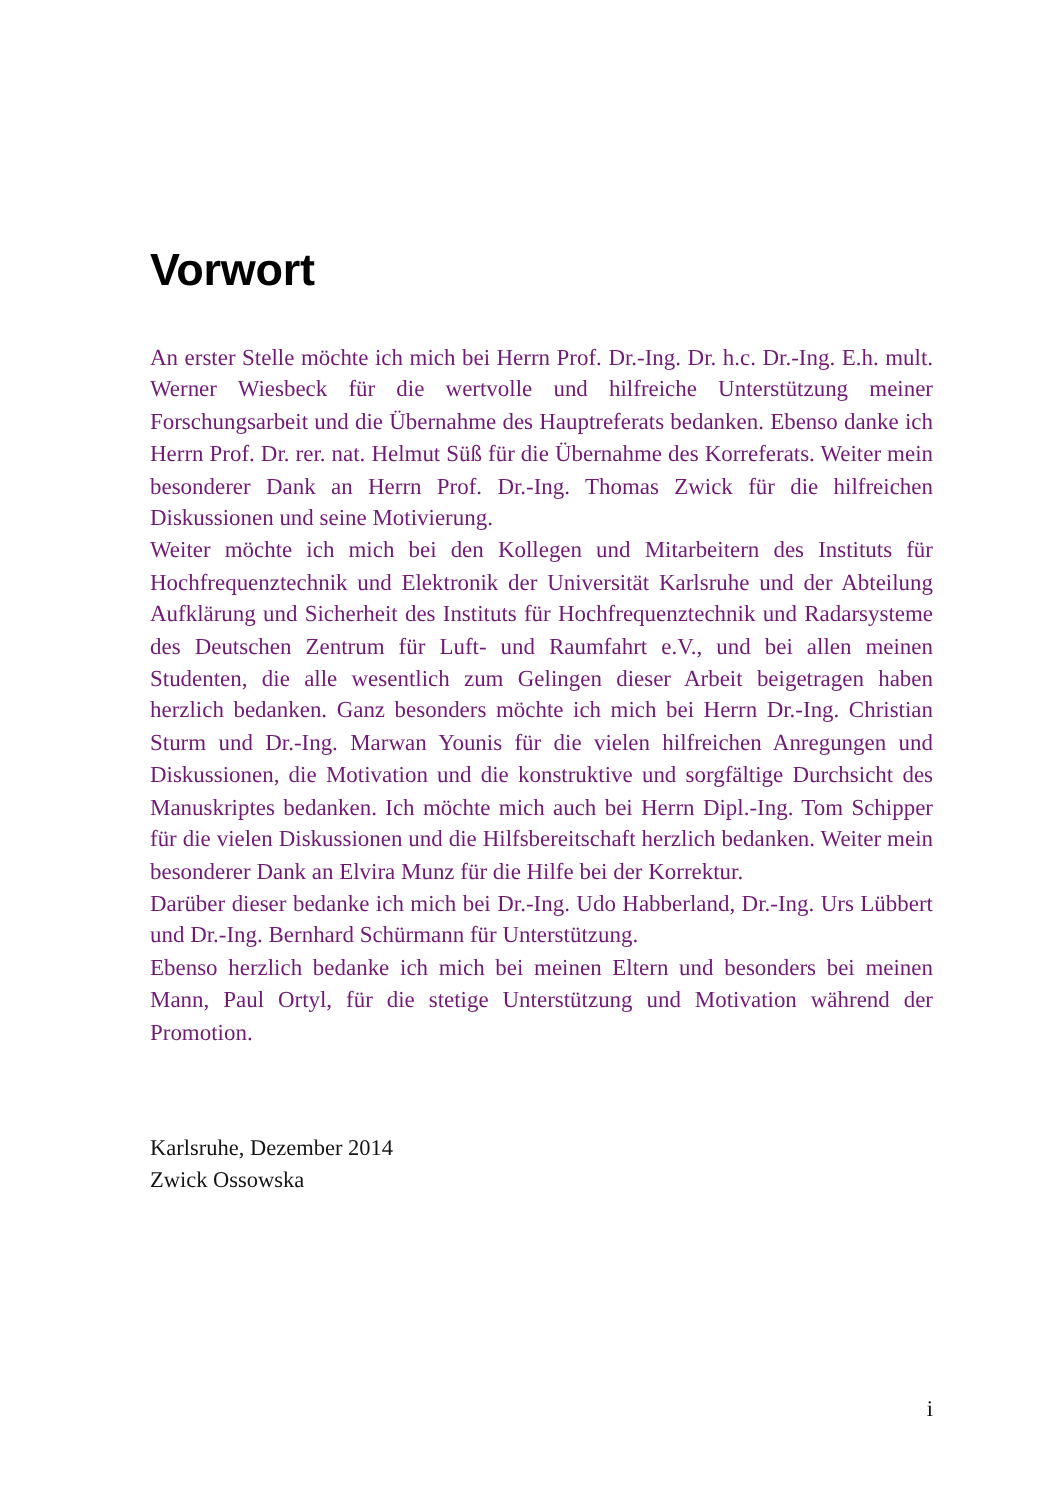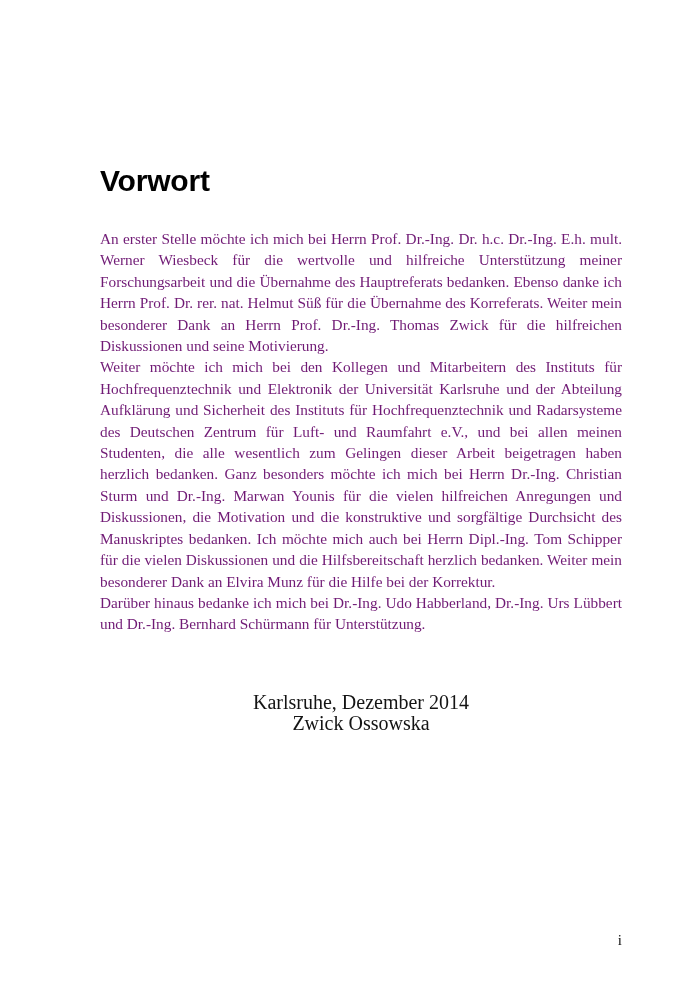--- a/index.html
+++ b/index.html
@@ -42,23 +42,23 @@
     line-height: 21.4px;
     text-align: justify;
     text-justify: inter-word;
     hyphens: manual;
     color: #701a75;
   }
   .signature {
     margin-top: 57px;
   }
   .signature .sig-line {
-    font-size: 20px;
+    font-size: 15px;
     line-height: 21.4px;
-    text-align: center;
+    text-align: left;
     color: #141414;
   }
   .folio {
     position: absolute;
     left: 0;
     top: 930px;
     width: 622px;
     text-align: right;
     font-size: 15px;
     line-height: 20px;
@@ -70,21 +70,22 @@
 
 <div class="page">
 
   <div class="content">
 
     <h1 class="page-title">Vorwort</h1>
 
     <div class="body-block">
       <p class="para">An erster Stelle möchte ich mich bei Herrn Prof. Dr.-Ing. Dr. h.c. Dr.-Ing. E.h. mult. Werner Wiesbeck für die wertvolle und hilfreiche Unterstützung meiner Forschungsarbeit und die Übernahme des Hauptreferats bedanken. Ebenso danke ich Herrn Prof. Dr. rer. nat. Helmut Süß für die Übernahme des Korreferats. Weiter mein besonderer Dank an Herrn Prof. Dr.-Ing. Thomas Zwick für die hilfreichen Diskussionen und seine Motivierung.</p>
       <p class="para">Weiter möchte ich mich bei den Kollegen und Mitarbeitern des Instituts für Hochfrequenztechnik und Elektronik der Universität Karlsruhe und der Abteilung Aufklärung und Sicherheit des Instituts für Hochfrequenztechnik und Radarsysteme des Deutschen Zentrum für Luft- und Raumfahrt e.V., und bei allen meinen Studenten, die alle wesentlich zum Gelingen dieser Arbeit beigetragen haben herzlich bedanken. Ganz besonders möchte ich mich bei Herrn Dr.-Ing. Christian Sturm und Dr.-Ing. Marwan Younis für die vielen hilfreichen Anregungen und Diskussionen, die Motivation und die konstruktive und sorgfältige Durchsicht des Manuskriptes bedanken. Ich möchte mich auch bei Herrn Dipl.-Ing. Tom Schipper für die vielen Diskussionen und die Hilfsbereitschaft herzlich bedanken. Weiter mein besonderer Dank an Elvira Munz für die Hilfe bei der Korrektur.</p>
-      <p class="para">Darüber hinaus bedanke ich mich bei Dr.-Ing. Udo Habberland, Dr.-Ing. Urs Lübbert und Dr.-Ing. Bernhard Schürmann für Unterstützung.</p>
+      <p class="para">Darüber dieser bedanke ich mich bei Dr.-Ing. Udo Habberland, Dr.-Ing. Urs Lübbert und Dr.-Ing. Bernhard Schürmann für Unterstützung.</p>
+      <p class="para">Ebenso herzlich bedanke ich mich bei meinen Eltern und besonders bei meinen Mann, Paul Ortyl, für die stetige Unterstützung und Motivation während der Promotion.</p>
     </div>
 
     <div class="signature">
       <div class="sig-line">Karlsruhe, Dezember 2014</div>
       <div class="sig-line">Zwick Ossowska</div>
     </div>
 
   </div>
 
   <div class="folio">i</div>

